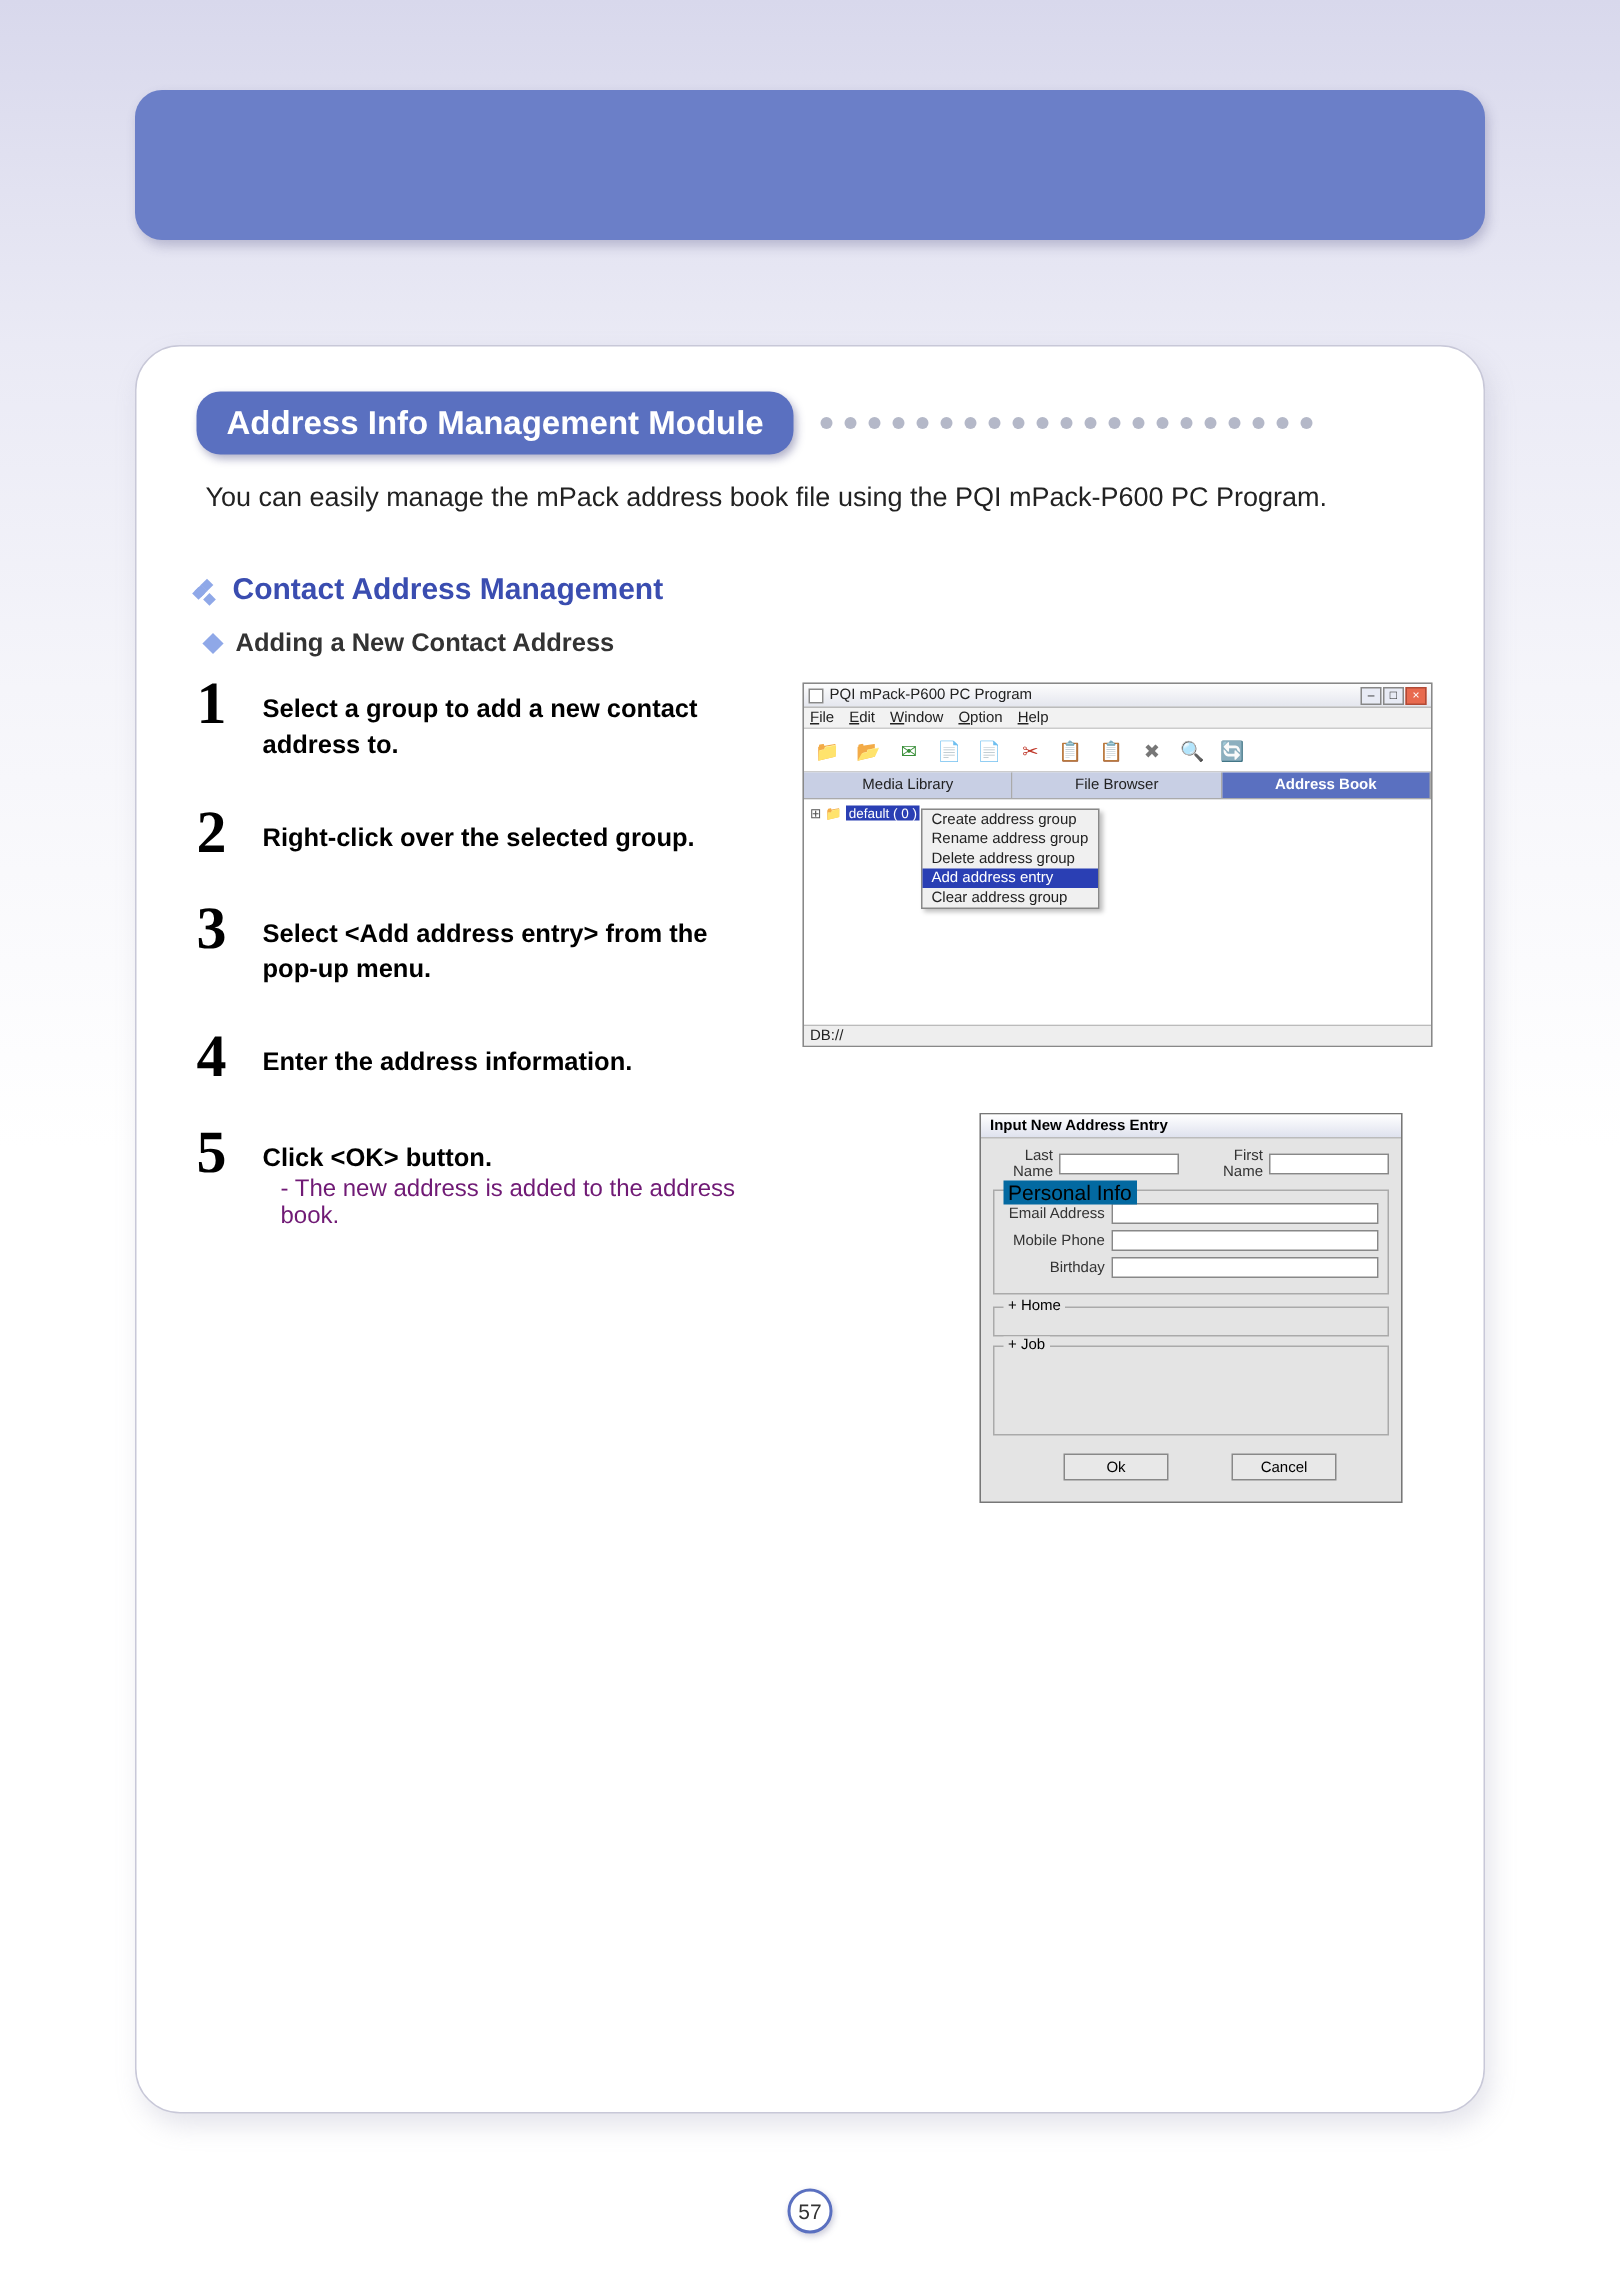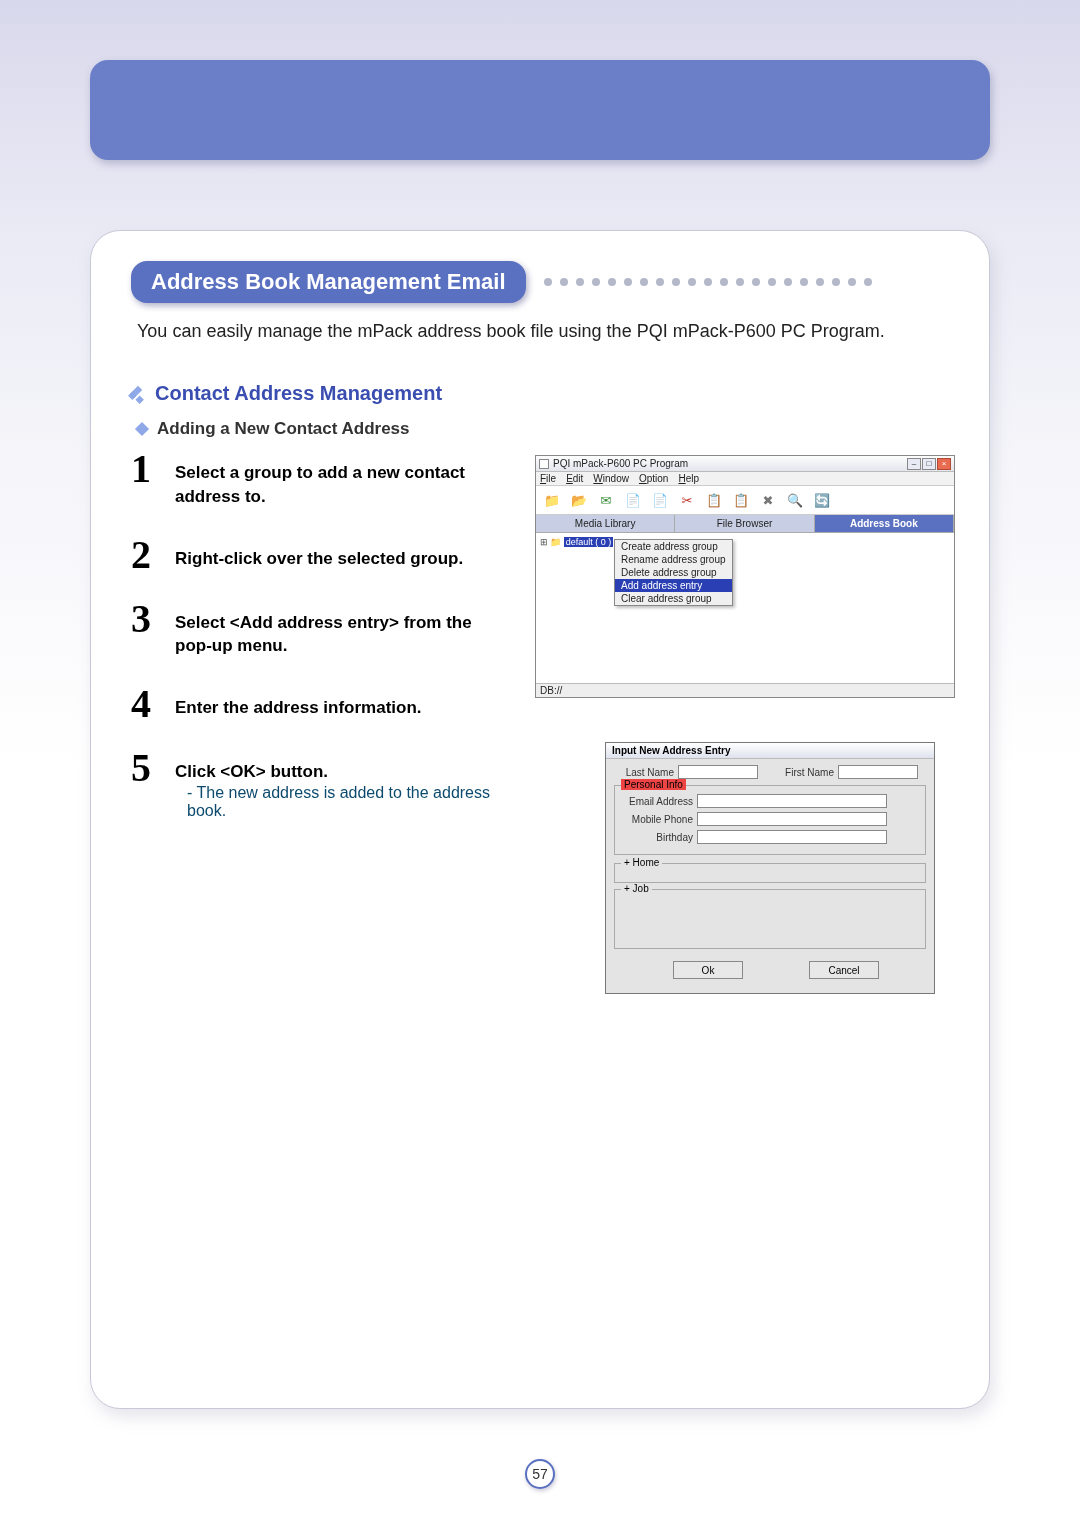--- a/index.html
+++ b/index.html
@@ -120,21 +120,21 @@
   }
   .steptext {
     font-size: 17px;
     font-weight: bold;
     padding-top: 10px;
     line-height: 1.4;
   }
   .stepnote {
     font-size: 16px;
     font-weight: normal;
-    color: #0c4a6e;
+    color: #701a75;
     padding-left: 12px;
   }
   .figures { flex: 1; display:flex; flex-direction:column; gap: 44px; padding-top:4px;}
   
   .win {
     background: #e2e2e2;
     border: 1px solid #888;
     font-size: 10px;
     color: #222;
     width: 420px;
@@ -166,21 +166,21 @@
     position:absolute; top:6px; left:78px;
     background:#f0f0f0; border:1px solid #888;
     box-shadow:2px 2px 3px rgba(0,0,0,.25);
     font-size:10px;
   }
   .ctxmenu div { padding:1px 6px; white-space:nowrap;}
   .ctxmenu .hl { background:#2a3fb4; color:#fff;}
   .win-status { background:#eee; border-top:1px solid #bbb; font-size:10px; padding:1px 4px;}
   
   .dlg {
-    width: 330px;
+    width: 282px;
     background:#e4e4e4;
     border:1px solid #777;
     font-size:10px;
     align-self:flex-end;
     margin-right:20px;
   }
   .dlg-title {
     background: linear-gradient(#fff,#dfe2ee);
     padding:2px 6px;
     font-weight:bold;
@@ -191,21 +191,21 @@
   .form-row label { font-size:10px; text-align:right; color:#333;}
   .form-row input { height:14px; border:1px solid #888; background:#fff; font-size:10px; padding:0 2px;}
   .fieldset {
     border:1px solid #aaa;
     margin:6px 0 8px;
     position:relative;
     padding:8px 6px 6px;
   }
   .fieldset .legend {
     position:absolute; top:-7px; left:6px;
-    background:#ef4444; padding:0 3px; font-size:10px;
+    background:#0369a1; padding:0 3px; font-size:14px;
   }
   .expander {
     border:1px solid #aaa; margin:6px 0; height:20px;
     position:relative; padding:4px 6px;
   }
   .expander .legend {
     position:absolute; top:-7px; left:6px;
     background:#e4e4e4; padding:0 3px; font-size:10px;
   }
   .dlg-buttons { display:flex; justify-content:space-around; padding:6px 20px 10px;}
@@ -229,21 +229,21 @@
   }
 </style>
 </head>
 <body>
 
 <div class="top-banner"></div>
 
 <div class="content-box">
 
   <div class="section-header">
-    <div class="pill">Address Book Management Email</div>
+    <div class="pill">Address Info Management Module</div>
     <div class="dots">
       <span></span>
         <span></span>
         <span></span>
         <span></span>
         <span></span>
         <span></span>
         <span></span>
         <span></span>
       <span></span>

